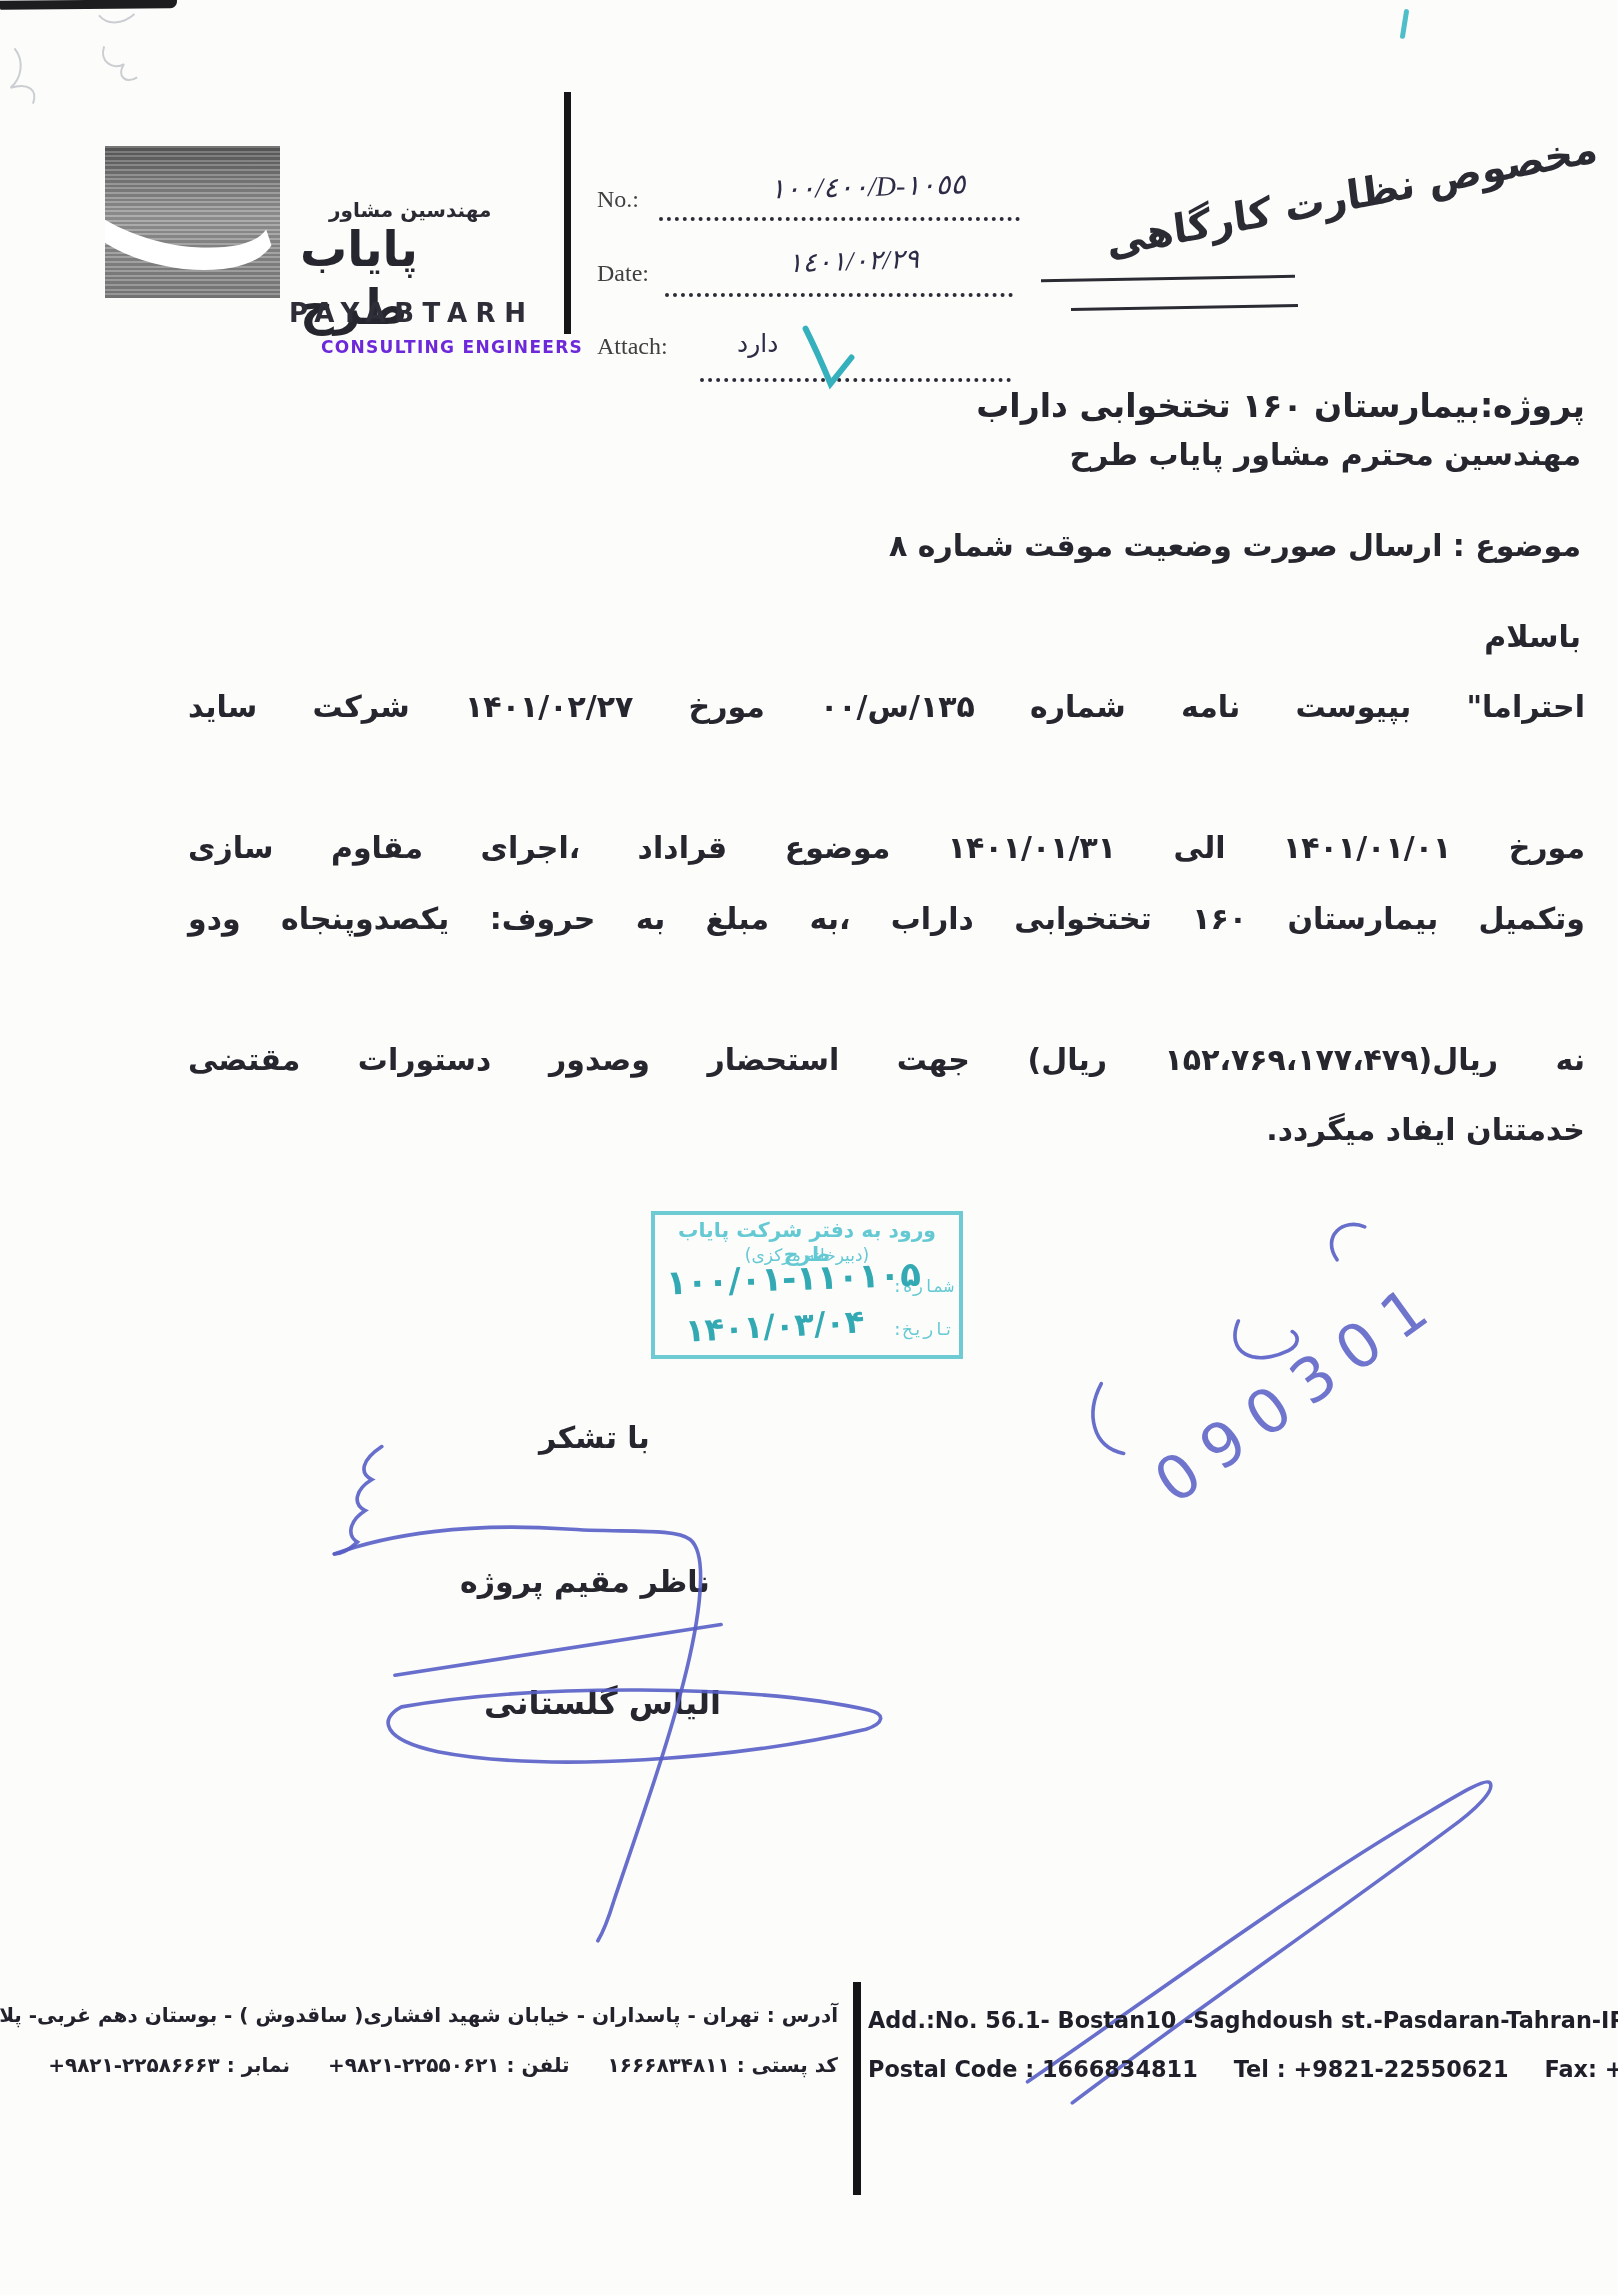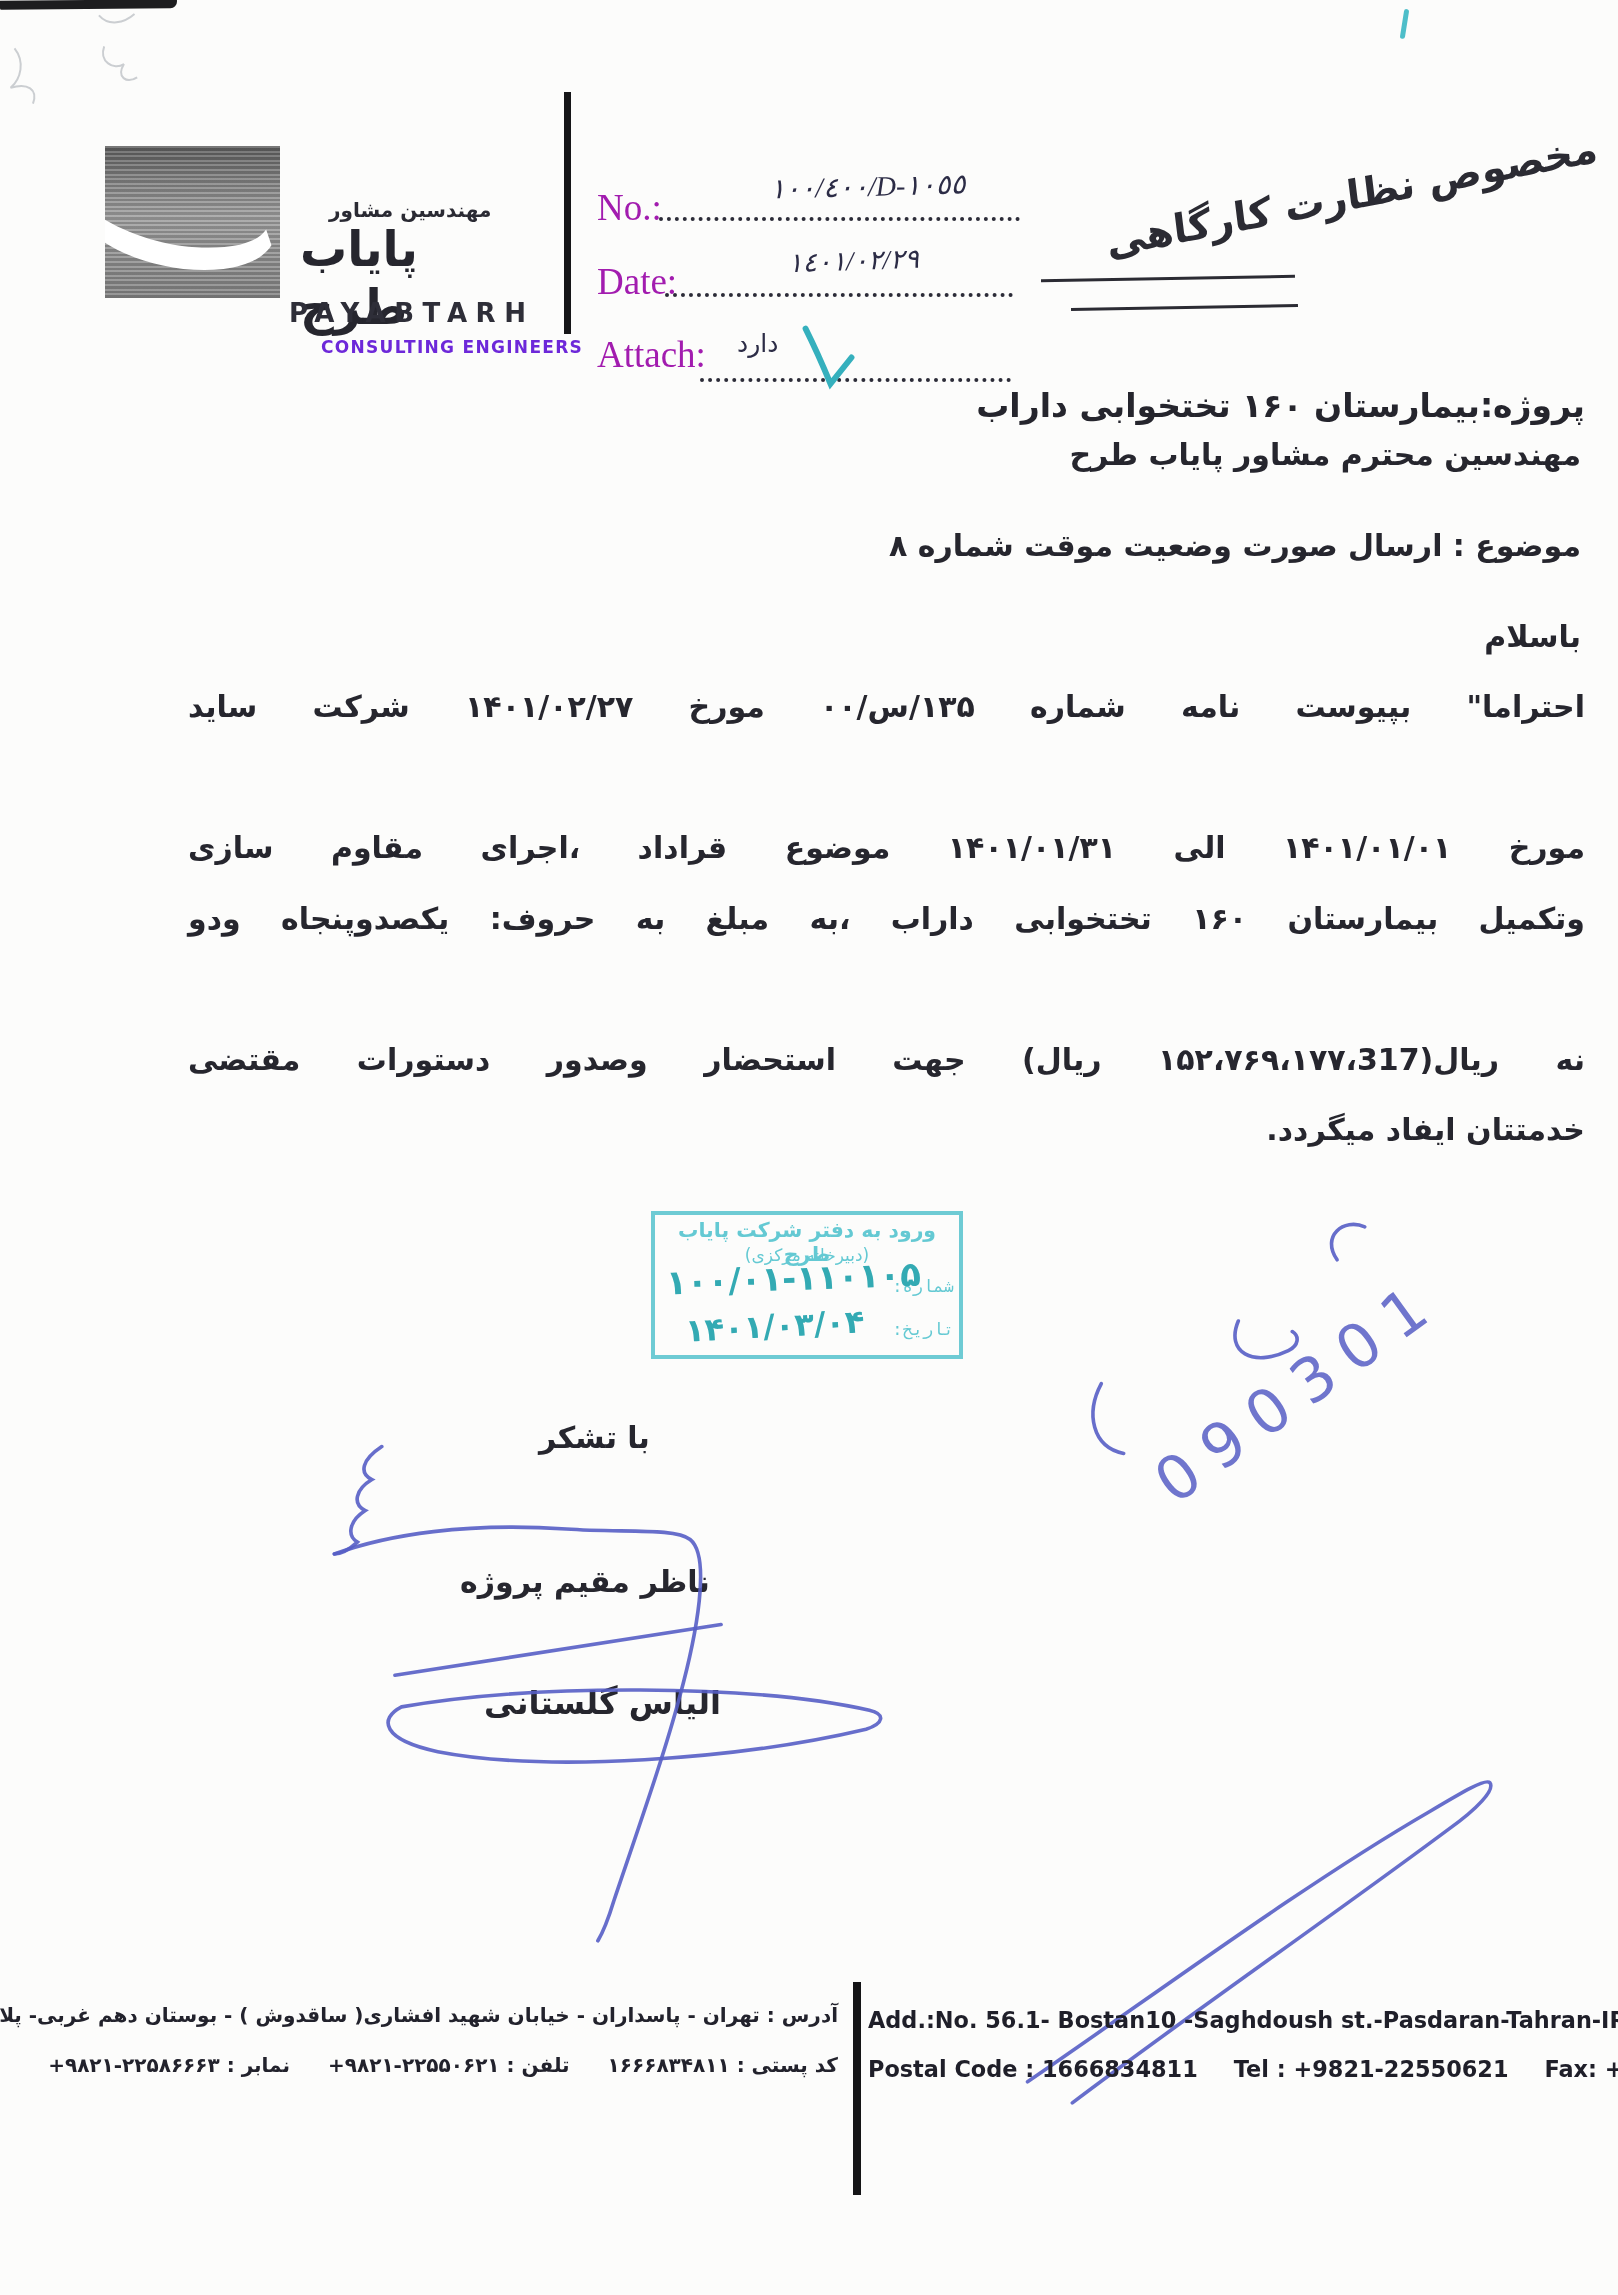--- a/index.html
+++ b/index.html
@@ -32,21 +32,21 @@
     font-size:47px; font-weight:bold; direction:rtl; color:#26262e; transform:scaleY(1.05); }
   .brand-en { left:289px; top:298px; font-size:26px; font-weight:bold;
     letter-spacing:8.6px; color:#2e2e38; font-family:"DejaVu Sans",sans-serif; }
   .brand-en-sub { left:321px; top:337px; font-size:17px; font-weight:bold;
     letter-spacing:1.3px; color:#6d28d9; }
 
   
   .vbar { left:564px; top:92px; width:7.2px; height:242px; background:#161618; }
 
   
-  .field-label { font-family:"Liberation Serif", serif; font-size:37px; color:#a21caf; }
+  .field-label { font-family:"Liberation Serif", serif; font-size:24px; color:#404040; }
   .dotline { border-bottom:4px dotted #2c2c38; height:0; }
   .hand-ink { font-family:"Liberation Serif", serif; font-style:italic;
               color:#2c2c46; white-space:nowrap; }
 
   
   .corner-cal { left:1166px; top:166px; width:435px; text-align:center; direction:rtl;
     font-size:40px; font-weight:bold; transform:rotate(-11deg) skewX(-4deg);
     color:#2b2b33; white-space:nowrap; }
   .cal-line { background:#2b2b33; height:3.3px; transform:rotate(-1deg); }
   .corner-project { left:1028px; top:386px; width:557px; text-align:right; direction:rtl;
@@ -135,21 +135,21 @@
   <div class="abs cal-line" style="left:1071px;top:306px;width:227px"></div>
   <div class="abs corner-project">پروژه:بیمارستان ۱۶۰ تختخوابی داراب</div>
 
   <div class="abs line-r" style="top:437px">مهندسین محترم مشاور پایاب طرح</div>
   <div class="abs line-r" style="top:528px">موضوع : ارسال صورت وضعیت موقت شماره ۸</div>
   <div class="abs line-r" style="top:619px">باسلام</div>
 
   <div class="abs bline" style="top:689px">احتراما" بپیوست نامه شماره ۱۳۵/س/۰۰ مورخ ۱۴۰۱/۰۲/۲۷ شرکت ساید</div>
   <div class="abs bline" style="top:830px">مورخ ۱۴۰۱/۰۱/۰۱ الی ۱۴۰۱/۰۱/۳۱ موضوع قراداد ،اجرای مقاوم سازی</div>
   <div class="abs bline" style="top:901px">وتکمیل بیمارستان ۱۶۰ تختخوابی داراب ،به مبلغ به حروف: یکصدوپنجاه ودو</div>
-  <div class="abs bline" style="top:1042px">نه ریال(۱۵۲،۷۶۹،۱۷۷،317 ریال) جهت استحضار وصدور دستورات مقتضی</div>
+  <div class="abs bline" style="top:1042px">نه ریال(۱۵۲،۷۶۹،۱۷۷،۴۷۹ ریال) جهت استحضار وصدور دستورات مقتضی</div>
   <div class="abs bline bline-last" style="top:1112px">خدمتتان ایفاد میگردد.</div>
 
   <div class="abs stamp">
     <div class="t1">ورود به دفتر شرکت پایاب طرح</div>
     <div class="t2">(دبیرخانه مرکزی)</div>
     <div class="lab" style="right:5.3px;top:61px">شماره:</div>
     <div class="val ltr" style="left:10.5px;top:43px;font-size:34px;transform:rotate(-2deg)">۱۰۰/۰۱-۱۱۰۱۰۵</div>
     <div class="lab" style="right:5.3px;top:104px">تاریخ:</div>
     <div class="val ltr" style="left:30px;top:92px;font-size:32px;transform:rotate(-3deg)">۱۴۰۱/۰۳/۰۴</div>
   </div>

